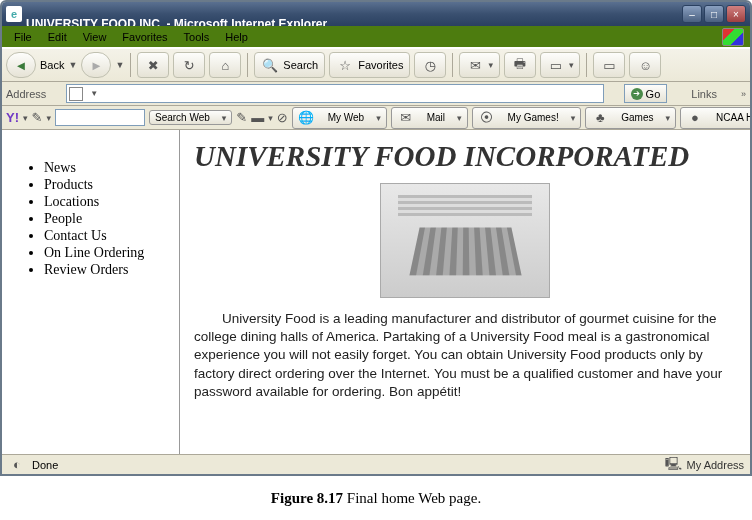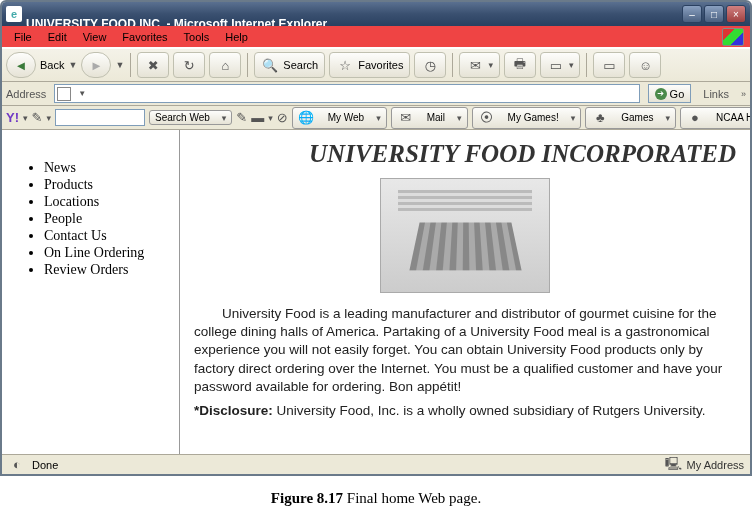--- a/index.html
+++ b/index.html
@@ -51,21 +51,21 @@
     border: 1px solid #2a4060;
     border-radius: 3px;
     color: #fff;
     font-size: 10px;
     display: flex; align-items: center; justify-content: center;
     cursor: pointer;
   }
   .win-btn.close { background: linear-gradient(to bottom,#d08080,#a04040);}
   .menubar {
     height: 22px;
-    background: #ef4444;
+    background: #4d7c0f;
     border-bottom: 1px solid #fff;
     display: flex;
     align-items: center;
     padding-left: 4px;
   }
   .menubar span {
     padding: 2px 8px;
     cursor: default;
   }
   .menubar .spacer { flex: 1; }
@@ -109,21 +109,21 @@
     display: inline-flex; align-items:center; justify-content:center;
     font-size: 13px;
     color: #555;
   }
   .addressbar {
     height: 24px;
     background: #ece9d8;
     border-bottom: 1px solid #aca899;
     display: flex; align-items: center;
     padding: 0 4px;
-    gap: 8px;
+    gap: 20px;
   }
   .addressbar .label { color:#555; }
   .addressbar .addr-input {
     flex: 1;
     height: 19px;
     border: 1px solid #7f9db9;
     background: #fff;
     display: flex; align-items: center;
     padding: 0 2px;
     gap: 4px;
@@ -176,22 +176,22 @@
     padding: 6px 14px;
     font-family: Arial, sans-serif;
     font-size: 13.5px;
     overflow: auto;
     color:#222;
   }
   .main h1 {
     font-family: "Times New Roman", serif;
     font-style: italic;
     font-weight: bold;
-    font-size: 25px;
-    text-align: right;
+    font-size: 29px;
+    text-align: left;
     margin: 4px 0 10px 0;
     color:#333;
   }
   .main .factory {
     width: 170px; height: 115px;
     margin: 0 auto 12px auto;
     border: 1px solid #aaa;
     background: linear-gradient(to bottom,#e8e8e8,#ccc);
     position:relative;
     overflow:hidden;
@@ -370,23 +370,20 @@
         <li>People</li>
         <li>Contact Us</li>
         <li>On Line Ordering</li>
         <li>Review Orders</li>
       </ul>
     </div>
     <div class="main">
       <h1>UNIVERSITY FOOD INCORPORATED</h1>
       <div class="factory"></div>
       <p class="intro">University Food is a leading manufacturer and distributor of gourmet cuisine for the college dining halls of America. Partaking of a University Food meal is a gastronomical experience you will not easily forget. You can obtain University Food products only by factory direct ordering over the Internet. You must be a qualified customer and have your password available for ordering. Bon appétit!</p>
-      <p class="disclosure">
-        <b>*Disclosure:</b><span> University Food, Inc. is a wholly owned subsidiary of Rutgers University.</span>
-      </p>
     </div>
   </div>
 
   <div class="statusbar">
     <span class="ticon">◐</span>
     <span class="status-text">Done</span>
     <div class="zone">
       <span class="ticon">🖳</span>
       <span>My Address</span>
     </div>

